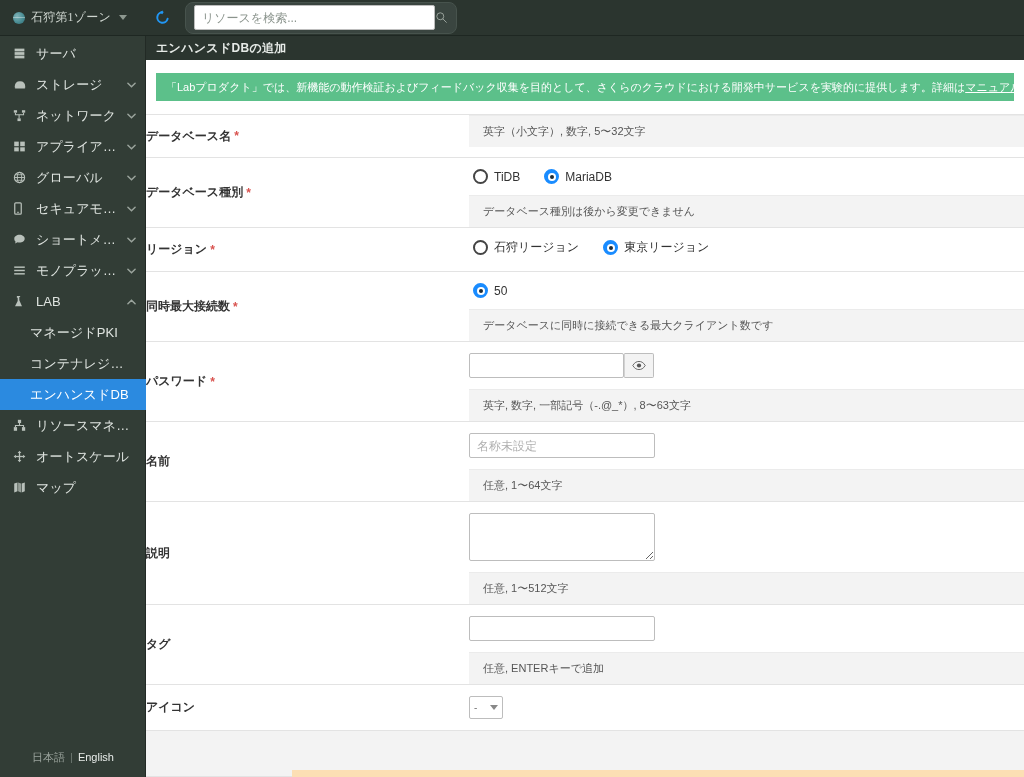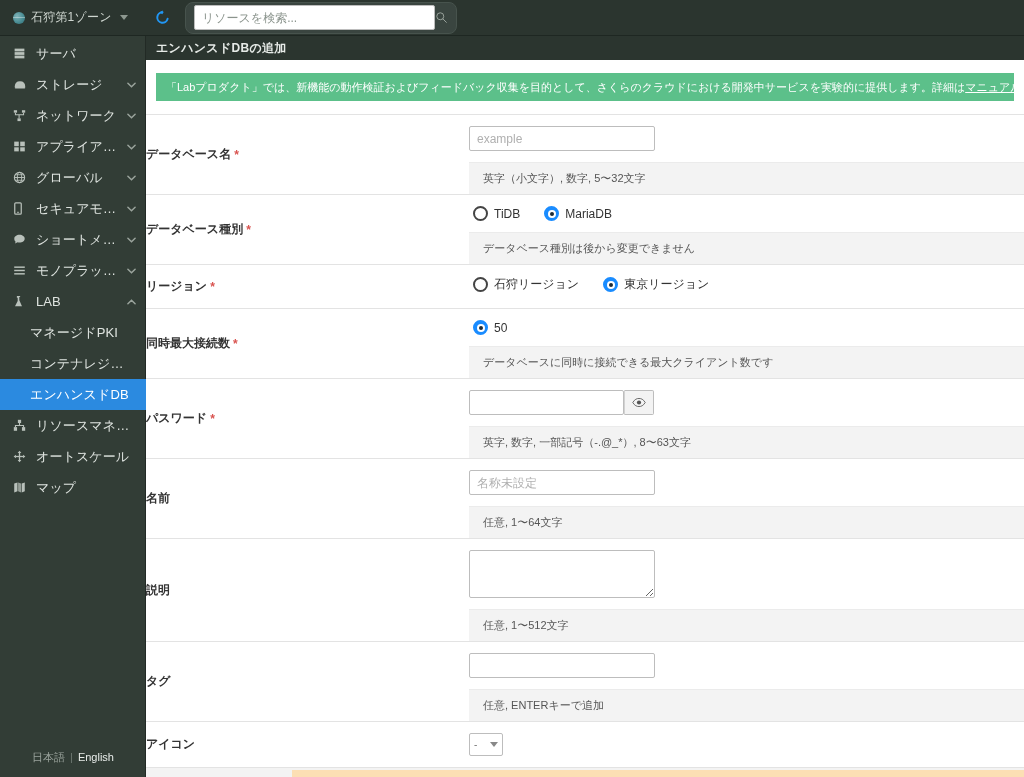--- a/index.html
+++ b/index.html
@@ -32,21 +32,21 @@
   .zone-globe {
     width: 12px; height: 12px; border-radius: 50%;
     background: radial-gradient(circle at 35% 35%, #7fb3b8 0%, #4a8d94 55%, #2e6b72 100%);
     flex: 0 0 auto;
     position: relative;
   }
   .zone-globe::after {
     content: ""; position: absolute; left: 0; top: 5px; width: 12px; height: 1px;
     background: rgba(255,255,255,.35);
   }
-  .zone-label { white-space: nowrap; letter-spacing: .2px; }
+  .zone-label { white-space: nowrap; letter-spacing: .2px; font-family: Liberation Serif, serif; }
   .caret-down {
     width: 0; height: 0; margin-left: 2px;
     border-left: 4px solid transparent; border-right: 4px solid transparent;
     border-top: 5px solid #8d978f;
   }
   .refresh-btn {
     width: 26px; height: 26px; margin-left: 3px;
     display: flex; align-items: center; justify-content: center;
     cursor: pointer; border-radius: 3px;
   }
@@ -476,23 +476,20 @@
         <div class="notice"><span>「Labプロダクト」では、新機能の動作検証およびフィードバック収集を目的として、さくらのクラウドにおける開発中サービスを実験的に提供します。詳細は</span><a>マニュアル</a></div>
 
         <div class="form">
 
           <div class="frow">
             <div class="flabel">
               <span>データベース名</span>
                 <span class="req">*</span>
             </div>
             <div class="fctrl">
-              <div class="ctrl-area">
-                <input class="in-name" type="text" placeholder="example" style="">
-              </div>
               <div class="help">英字（小文字）, 数字, 5〜32文字</div>
             </div>
           </div>
 
           <div class="frow">
             <div class="flabel">
               <span>データベース種別</span>
                 <span class="req">*</span>
             </div>
             <div class="fctrl">

